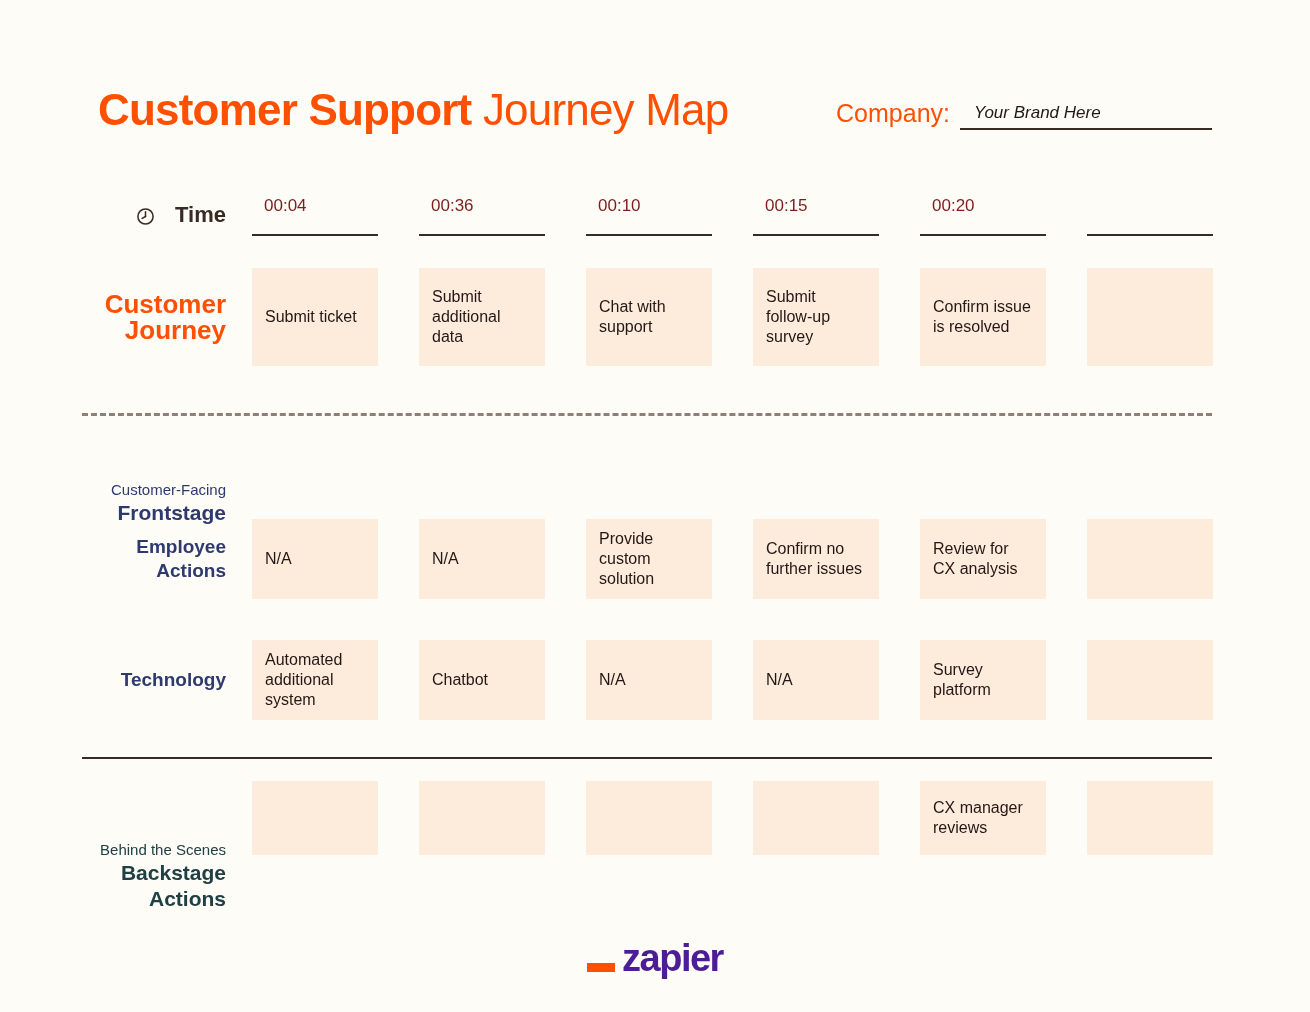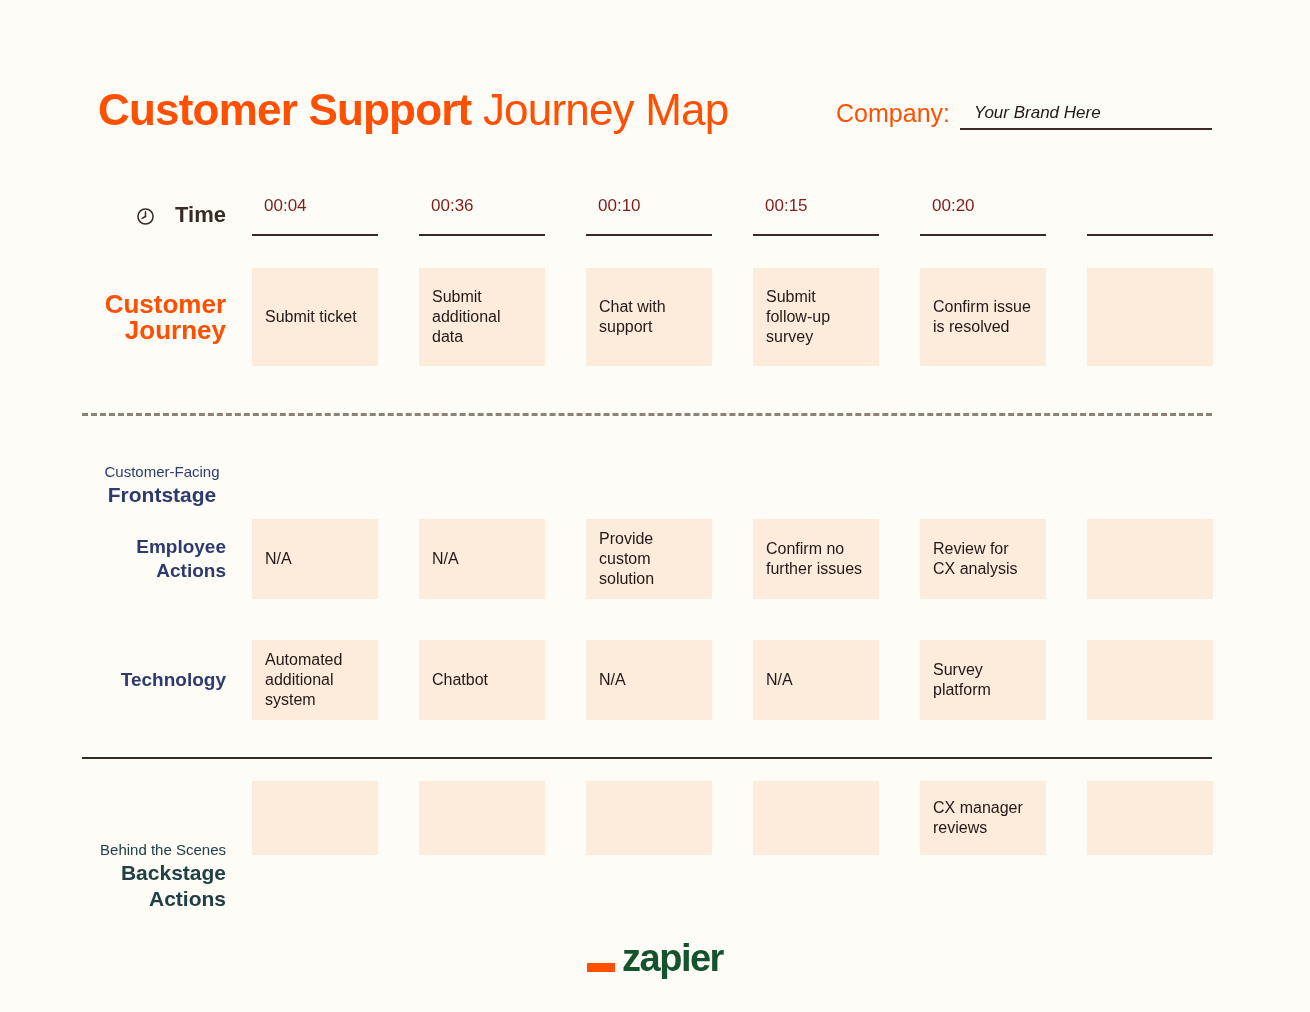--- a/index.html
+++ b/index.html
@@ -177,21 +177,21 @@
   .caption-kicker.navy { color: #2E3A6E; }
   .caption-kicker.teal { color: #204044; }
   .caption-main {
     font-size: 21px;
     line-height: 26px;
     font-weight: bold;
   }
   .caption-main.navy { color: #2E3A6E; }
   .caption-main.teal { color: #204044; }
 
-  .frontstage-caption { top: 462px; text-align: center; }
+  .frontstage-caption { top: 480px; }
   .backstage-caption { top: 840px; }
 
   
   .divider-dashed {
     position: absolute;
     left: 82px;
     top: 413px;
     width: 1130px;
     height: 0;
     border-top: 3px dashed #8E8077;
@@ -219,21 +219,21 @@
   .logo-mark {
     width: 28px;
     height: 9px;
     background: #FF4F00;
     margin-top: 18px;
   }
   .logo-text {
     font-size: 38px;
     font-weight: bold;
     letter-spacing: -1.5px;
-    color: #14532d;
+    color: #4c1d95;
     line-height: 40px;
   }
 </style>
 </head>
 <body>
 
 <div class="page">
 
   <div class="header">
     <div class="title">

